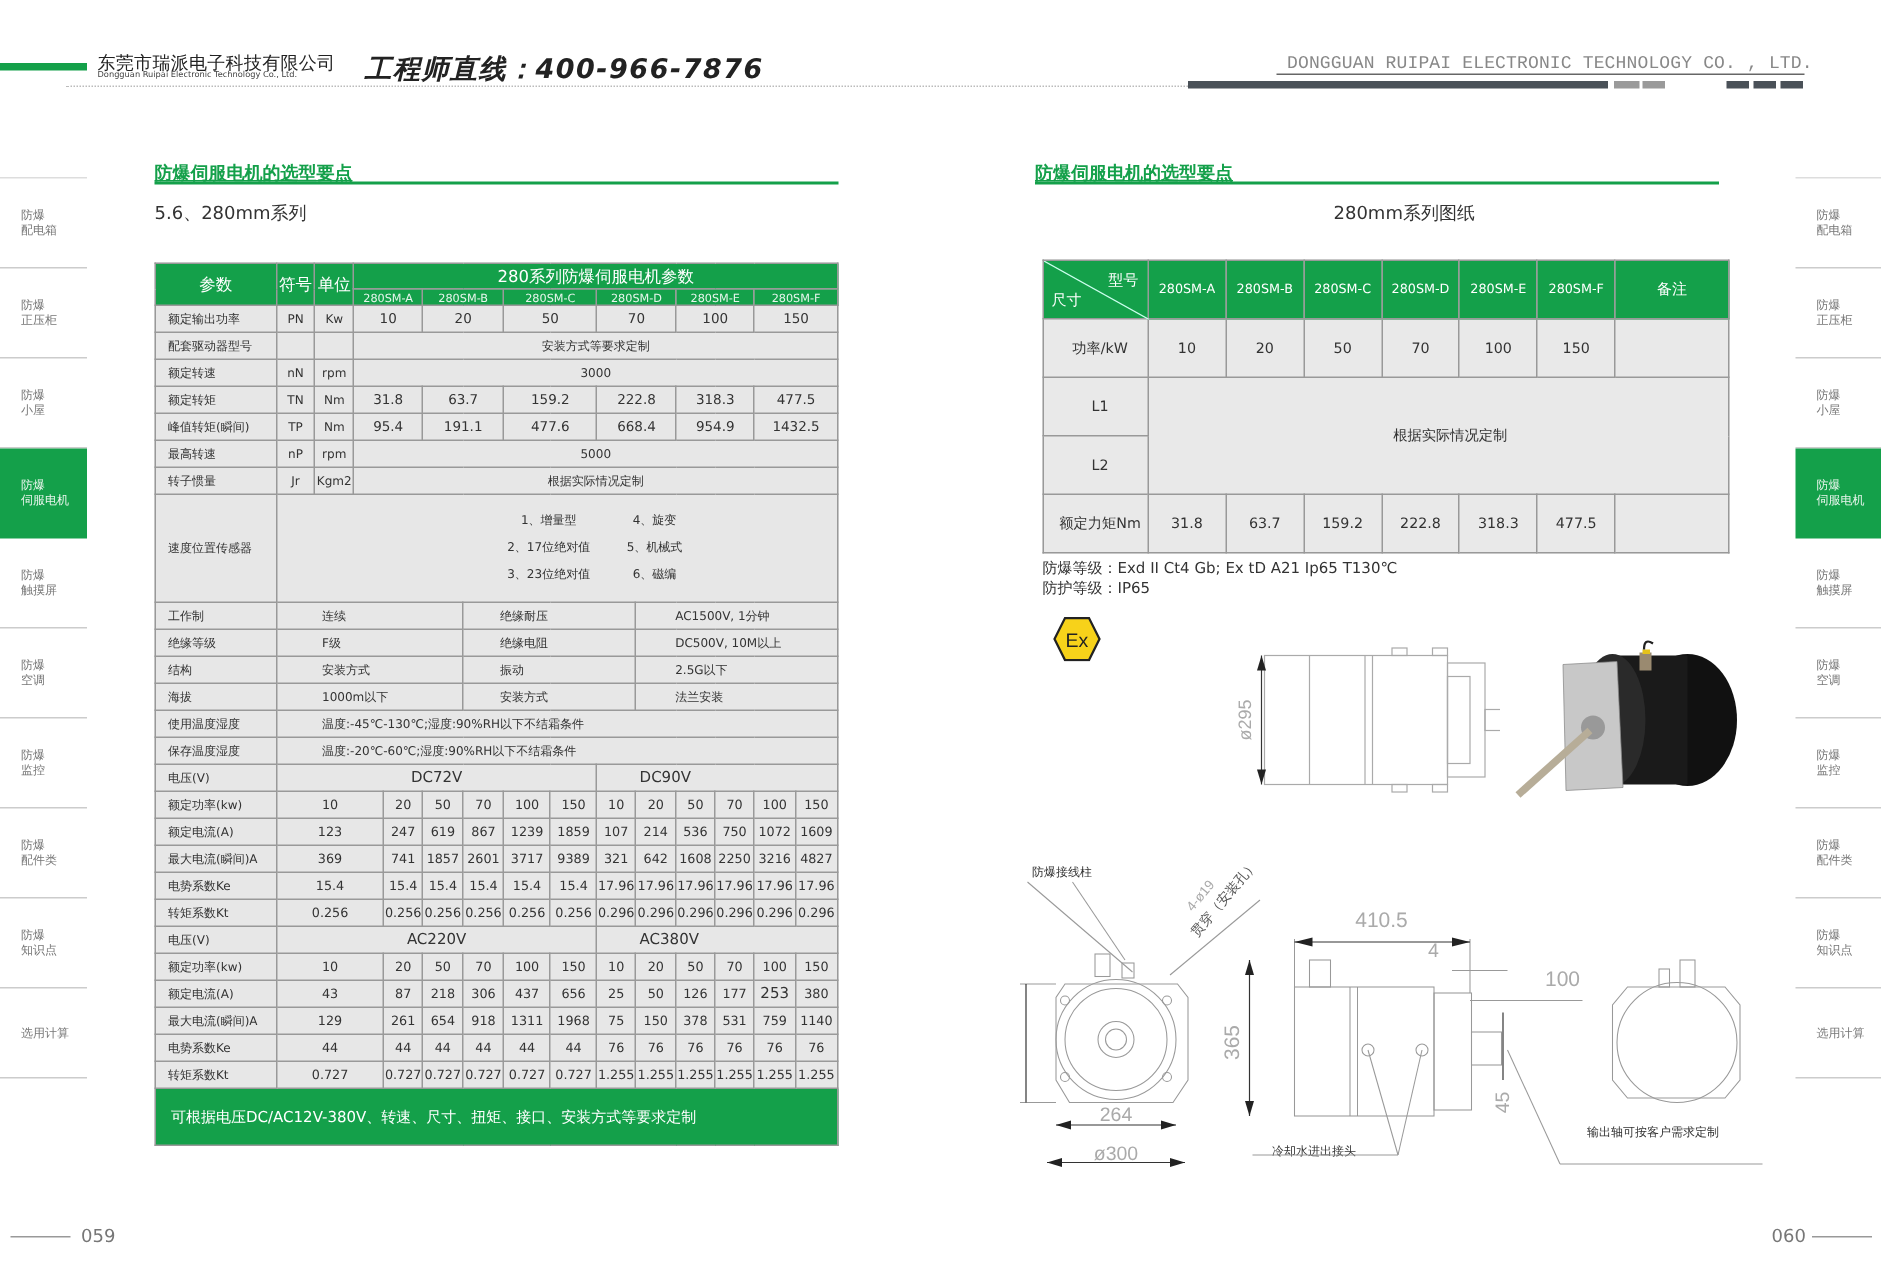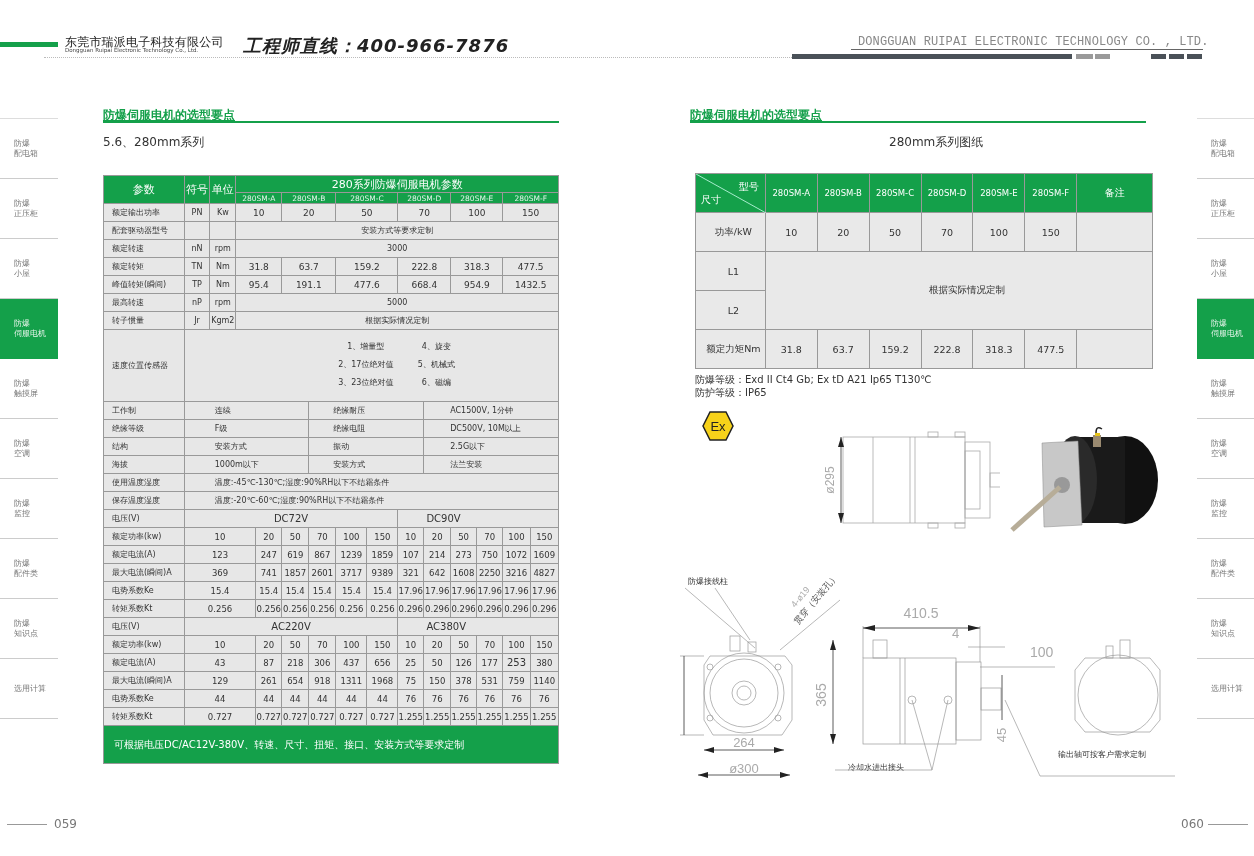--- a/index.html
+++ b/index.html
@@ -340,21 +340,21 @@
       <tr>
         <td class="l">额定电流(A)</td>
         <td colspan="3" style="font-size:8.5px">123</td>
         <td colspan="1" style="font-size:8.5px">247</td>
         <td colspan="1" style="font-size:8.5px">619</td>
         <td colspan="1" style="font-size:8.5px">867</td>
         <td colspan="1" style="font-size:8.5px">1239</td>
         <td colspan="1" style="font-size:8.5px">1859</td>
         <td colspan="1" style="font-size:8.5px">107</td>
         <td colspan="1" style="font-size:8.5px">214</td>
-        <td colspan="1" style="font-size:8.5px">273</td>
+        <td colspan="1" style="font-size:8.5px">536</td>
         <td colspan="1" style="font-size:8.5px">750</td>
         <td colspan="1" style="font-size:8.5px">1072</td>
         <td colspan="1" style="font-size:8.5px">1609</td>
       </tr>
       <tr>
         <td class="l">最大电流(瞬间)A</td>
         <td colspan="3" style="font-size:8.5px">369</td>
         <td colspan="1" style="font-size:8.5px">741</td>
         <td colspan="1" style="font-size:8.5px">1857</td>
         <td colspan="1" style="font-size:8.5px">2601</td>

